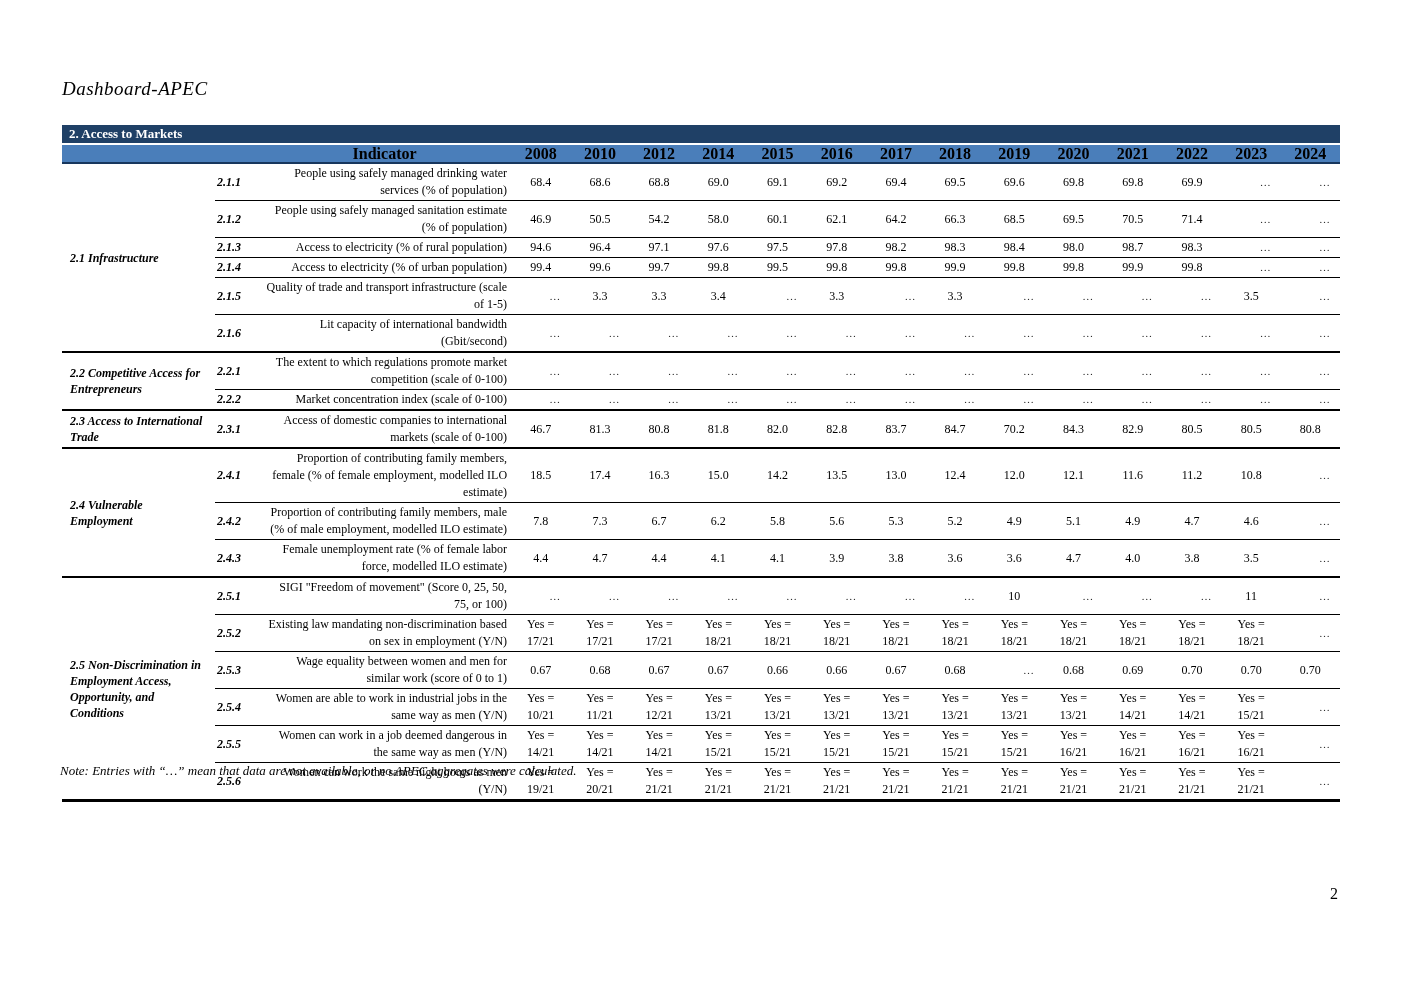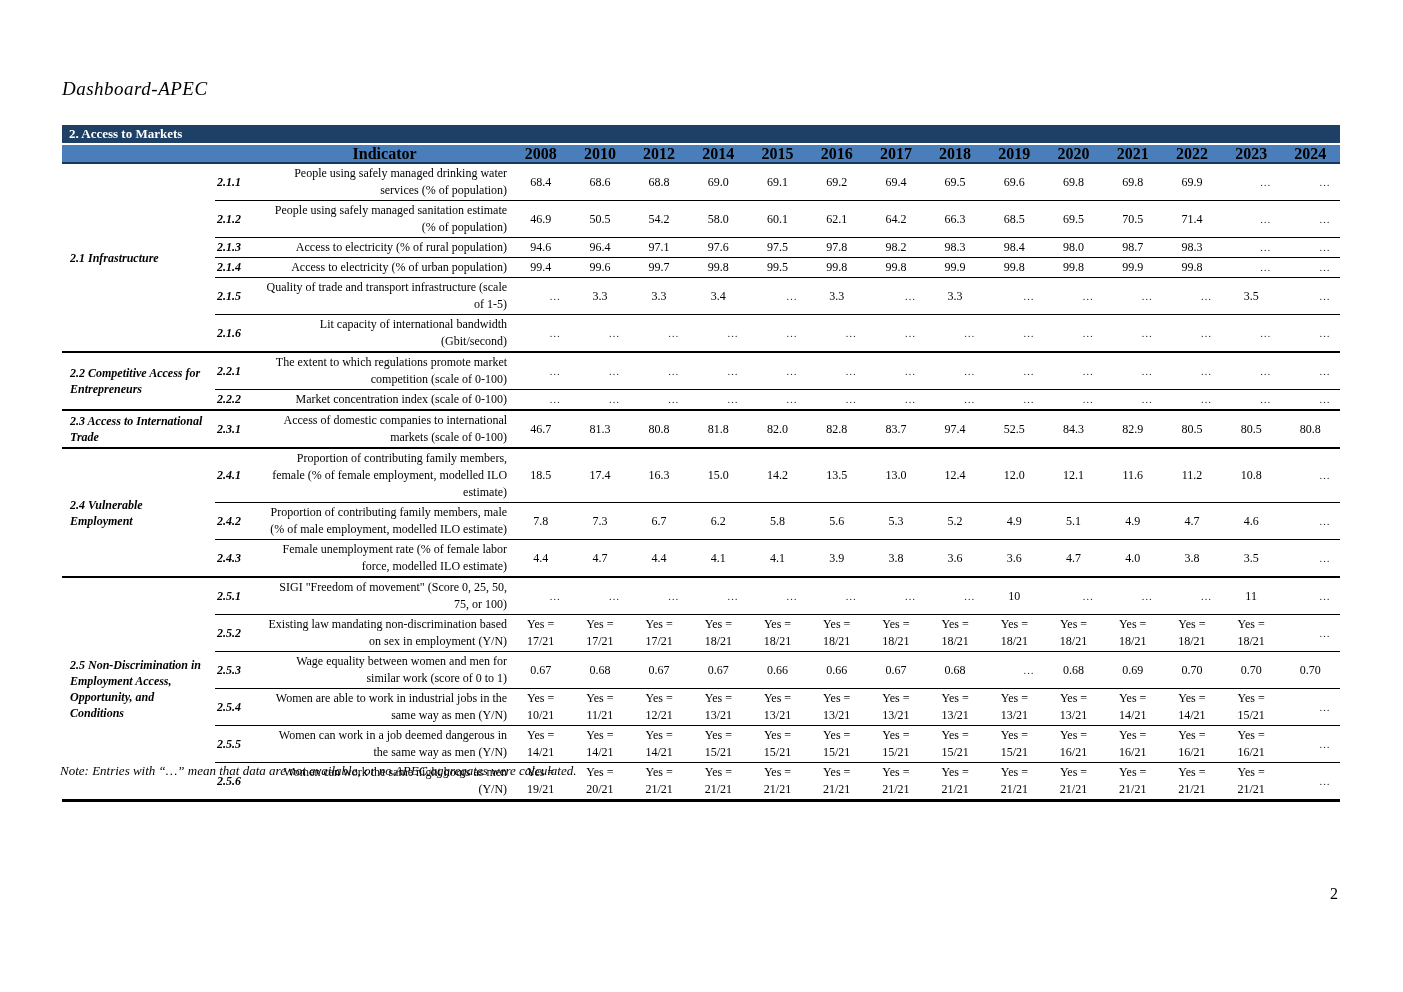--- a/index.html
+++ b/index.html
@@ -239,22 +239,22 @@
             <td rowspan="1" class="group-cell group-start">2.3 Access to International Trade</td>
             <td class="num-cell group-start">2.3.1</td>
             <td class="ind-cell group-start">Access of domestic companies to international markets (scale of 0-100)</td>
             <td class="val-cell group-start">46.7</td>
             <td class="val-cell group-start">81.3</td>
             <td class="val-cell group-start">80.8</td>
             <td class="val-cell group-start">81.8</td>
             <td class="val-cell group-start">82.0</td>
             <td class="val-cell group-start">82.8</td>
             <td class="val-cell group-start">83.7</td>
-            <td class="val-cell group-start">97.4</td>
-            <td class="val-cell group-start">52.5</td>
+            <td class="val-cell group-start">84.7</td>
+            <td class="val-cell group-start">70.2</td>
             <td class="val-cell group-start">84.3</td>
             <td class="val-cell group-start">82.9</td>
             <td class="val-cell group-start">80.5</td>
             <td class="val-cell group-start">80.5</td>
             <td class="val-cell group-start">80.8</td>
           </tr>
           <tr>
             <td rowspan="3" class="group-cell group-start">2.4 Vulnerable Employment</td>
             <td class="num-cell group-start">2.4.1</td>
             <td class="ind-cell group-start">Proportion of contributing family members, female (% of female employment, modelled ILO estimate)</td>

